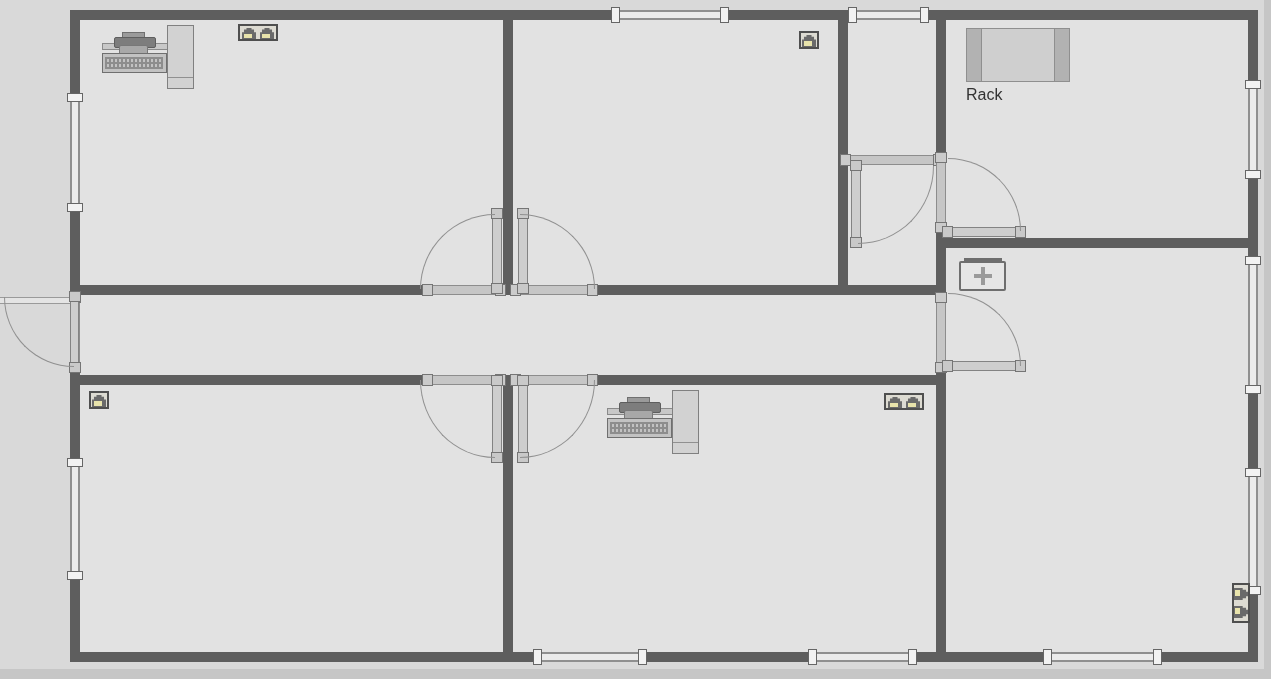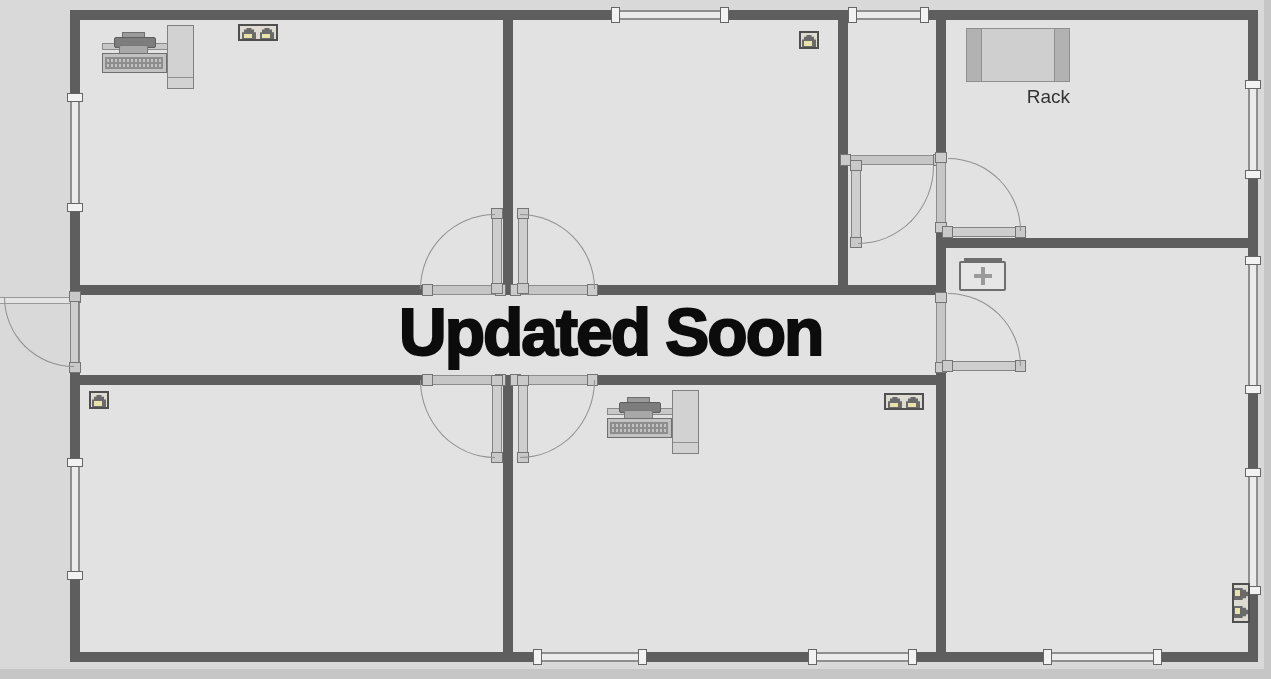--- a/index.html
+++ b/index.html
@@ -50,21 +50,21 @@
   
   .hub{position:absolute;width:47px;height:30px;background:#e6e6e6;border:2px solid #6e6e6e;border-radius:2px;box-sizing:border-box;}
   .hub-top{position:absolute;left:3px;top:-5px;width:38px;height:3px;background:#6e6e6e;}
   .hub-cross{position:absolute;left:50%;top:50%;width:18px;height:18px;transform:translate(-50%,-50%);
      background:linear-gradient(#9a9a9a,#9a9a9a) center/18px 4px no-repeat,linear-gradient(#9a9a9a,#9a9a9a) center/4px 18px no-repeat;}
   
   .rack{position:absolute;width:104px;height:54px;background:#cfcfcf;border:1px solid #8f8f8f;box-sizing:border-box;}
   .rack-strip{position:absolute;top:0;width:14px;height:100%;background:#b2b2b2;}
   .rack-strip.l{left:0;border-right:1px solid #8f8f8f;}
   .rack-strip.r{right:0;border-left:1px solid #8f8f8f;}
-  .rack-label{position:absolute;width:104px;text-align:right;font-size:19px;color:#333;}
+  .rack-label{position:absolute;width:104px;text-align:left;font-size:16px;color:#333;}
   .overlay-text{position:absolute;white-space:nowrap;font-weight:bold;font-size:66px;letter-spacing:-2px;color:#0c0c0c;-webkit-text-stroke:2px #0c0c0c;}
   .canvas-edge-b{position:absolute;left:0;top:669px;width:1271px;height:10px;background:#c6c6c6;}
   .canvas-edge-r{position:absolute;left:1264px;top:0;width:7px;height:679px;background:#c6c6c6;}
 </style>
 </head>
 <body>
 
 <div id="plan">
 
   <div class="floor" style="left:80px;top:20px;width:1168px;height:632px;"></div>
@@ -163,17 +163,16 @@
     <div class="hub-top"></div>
     <div class="hub-cross"></div>
   </div>
 
   <div class="rack" style="left:966px;top:28px;">
     <div class="rack-strip l"></div>
     <div class="rack-strip r"></div>
   </div>
   <div class="rack-label" style="left:966px;top:86px;">Rack</div>
 
-  <div class="overlay-text" style="left:399px;top:294px;">Updated Soon</div>
 
   <div class="canvas-edge-b"></div>
   <div class="canvas-edge-r"></div>
 </div>
 
 </body></html>

